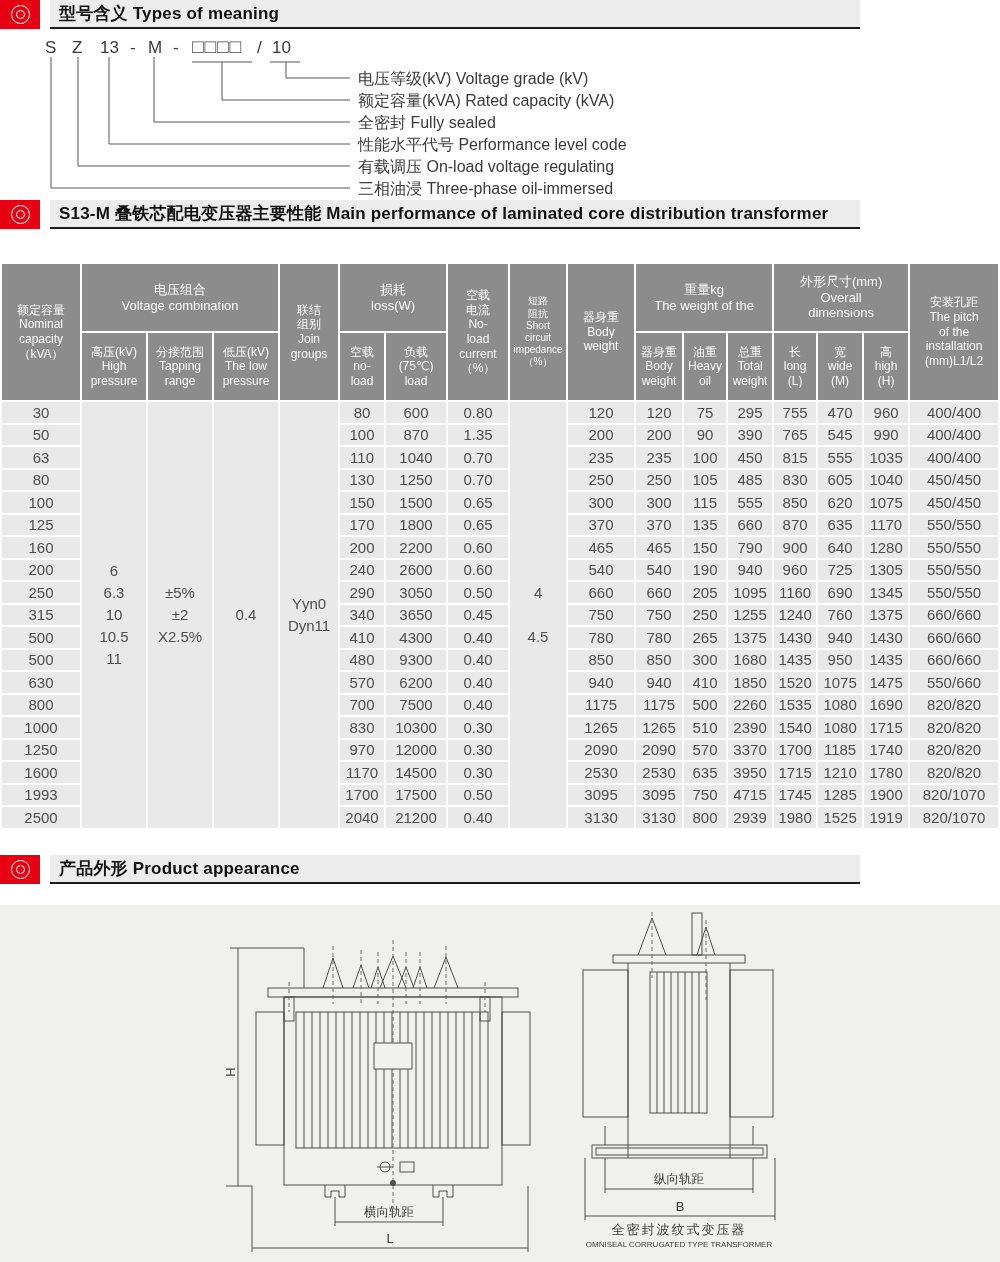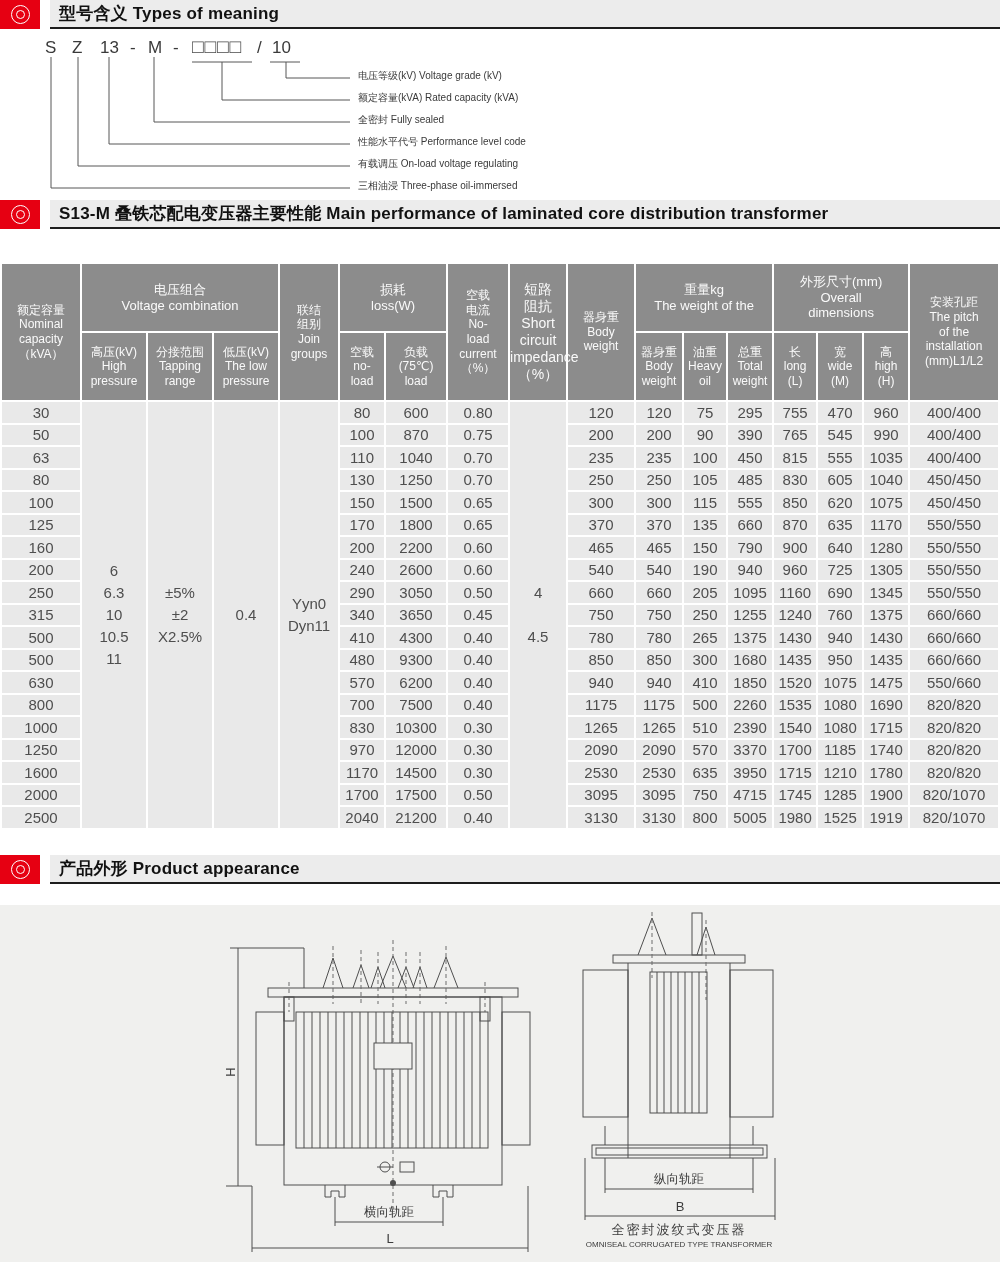--- a/index.html
+++ b/index.html
@@ -1,42 +1,42 @@
 <!DOCTYPE html>
 <html><head>
 <meta charset="utf-8">
 <style>
   html,body{margin:0;padding:0;}
   body{
     width:1000px;height:1262px;position:relative;background:#fff;overflow:hidden;
     font-family:"Liberation Sans","DejaVu Sans",sans-serif;color:#222;
   }
   
-  .section-bar{position:absolute;left:0;width:1000px;height:30px;}
+  .section-bar{position:absolute;left:0;width:860px;height:30px;}
   .bar-icon{position:absolute;left:0;top:0;width:40px;height:29px;background:#e60012;
     display:flex;align-items:center;justify-content:center;}
   .bar-icon .ring{width:17px;height:17px;border:1.6px solid #fff;border-radius:50%;
     display:flex;align-items:center;justify-content:center;}
   .bar-icon .inner{width:7px;height:7px;border:1.2px solid #fff;border-radius:50%;}
   .bar-strip{position:absolute;left:50px;right:0;top:0;height:27px;background:#ececec;
     border-bottom:2px solid #1d1d1d;display:flex;align-items:center;padding-left:9px;}
   .bar-strip span{font-size:17px;font-weight:bold;color:#111;letter-spacing:.2px;}
   
   #diagram{position:absolute;top:30px;left:0;width:1000px;height:182px;}
   .code-seg{position:absolute;top:8px;font-size:17px;color:#3a3a3a;}
   .code-seg.squares{font-size:19px;top:6px;letter-spacing:1px;color:#4a4a4a;}
-  .diag-label{position:absolute;left:358px;font-size:10px;color:#3a3a3a;white-space:nowrap;}
+  .diag-label{position:absolute;left:358px;font-size:16px;color:#3a3a3a;white-space:nowrap;}
   #diagram svg{position:absolute;top:0;left:0;}
   
   #perf{position:absolute;top:262px;left:0;}
   table{border-collapse:separate;border-spacing:2px;width:1000px;table-layout:fixed;}
   th{background:#8c8c8c;color:#fafafa;font-weight:normal;font-size:12px;line-height:1.22;
      white-space:pre-line;text-align:center;vertical-align:middle;padding:1px 0;}
   .th-group{font-size:13px;}
-  .th-small{font-size:14px;}
+  .th-small{font-size:10px;}
   thead tr.r1 th{height:65px;}
   thead tr.r2 th{height:65px;}
   td{background:#e9e9e9;color:#4e4e4e;font-size:15px;text-align:center;vertical-align:middle;
      height:20.5px;padding:0;line-height:1;}
   td.merged{white-space:pre-line;line-height:22px;}
   
   #panel{position:absolute;top:905px;left:0;width:1000px;height:357px;background:#f0f0ee;}
   #drawings{position:absolute;top:900px;left:0;}
   .dline{stroke:#4f4f4f;stroke-width:1;fill:none;}
   .dfill{fill:#4f4f4f;stroke:none;}
@@ -221,21 +221,21 @@
           <td>295</td>
           <td>755</td>
           <td>470</td>
           <td>960</td>
           <td>400/400</td>
         </tr>
         <tr>
           <td>50</td>
           <td>100</td>
           <td>870</td>
-          <td>0.75</td>
+          <td>1.35</td>
           <td>200</td>
           <td>200</td>
           <td>90</td>
           <td>390</td>
           <td>765</td>
           <td>545</td>
           <td>990</td>
           <td>400/400</td>
         </tr>
         <tr>
@@ -442,42 +442,42 @@
           <td>2530</td>
           <td>2530</td>
           <td>635</td>
           <td>3950</td>
           <td>1715</td>
           <td>1210</td>
           <td>1780</td>
           <td>820/820</td>
         </tr>
         <tr>
-          <td>2000</td>
+          <td>1993</td>
           <td>1700</td>
           <td>17500</td>
           <td>0.50</td>
           <td>3095</td>
           <td>3095</td>
           <td>750</td>
           <td>4715</td>
           <td>1745</td>
           <td>1285</td>
           <td>1900</td>
           <td>820/1070</td>
         </tr>
         <tr>
           <td>2500</td>
           <td>2040</td>
           <td>21200</td>
           <td>0.40</td>
           <td>3130</td>
           <td>3130</td>
           <td>800</td>
-          <td>5005</td>
+          <td>2939</td>
           <td>1980</td>
           <td>1525</td>
           <td>1919</td>
           <td>820/1070</td>
         </tr>
       </tbody>
   </table>
 </div>
 
 <div class="section-bar" style="top:855px">

